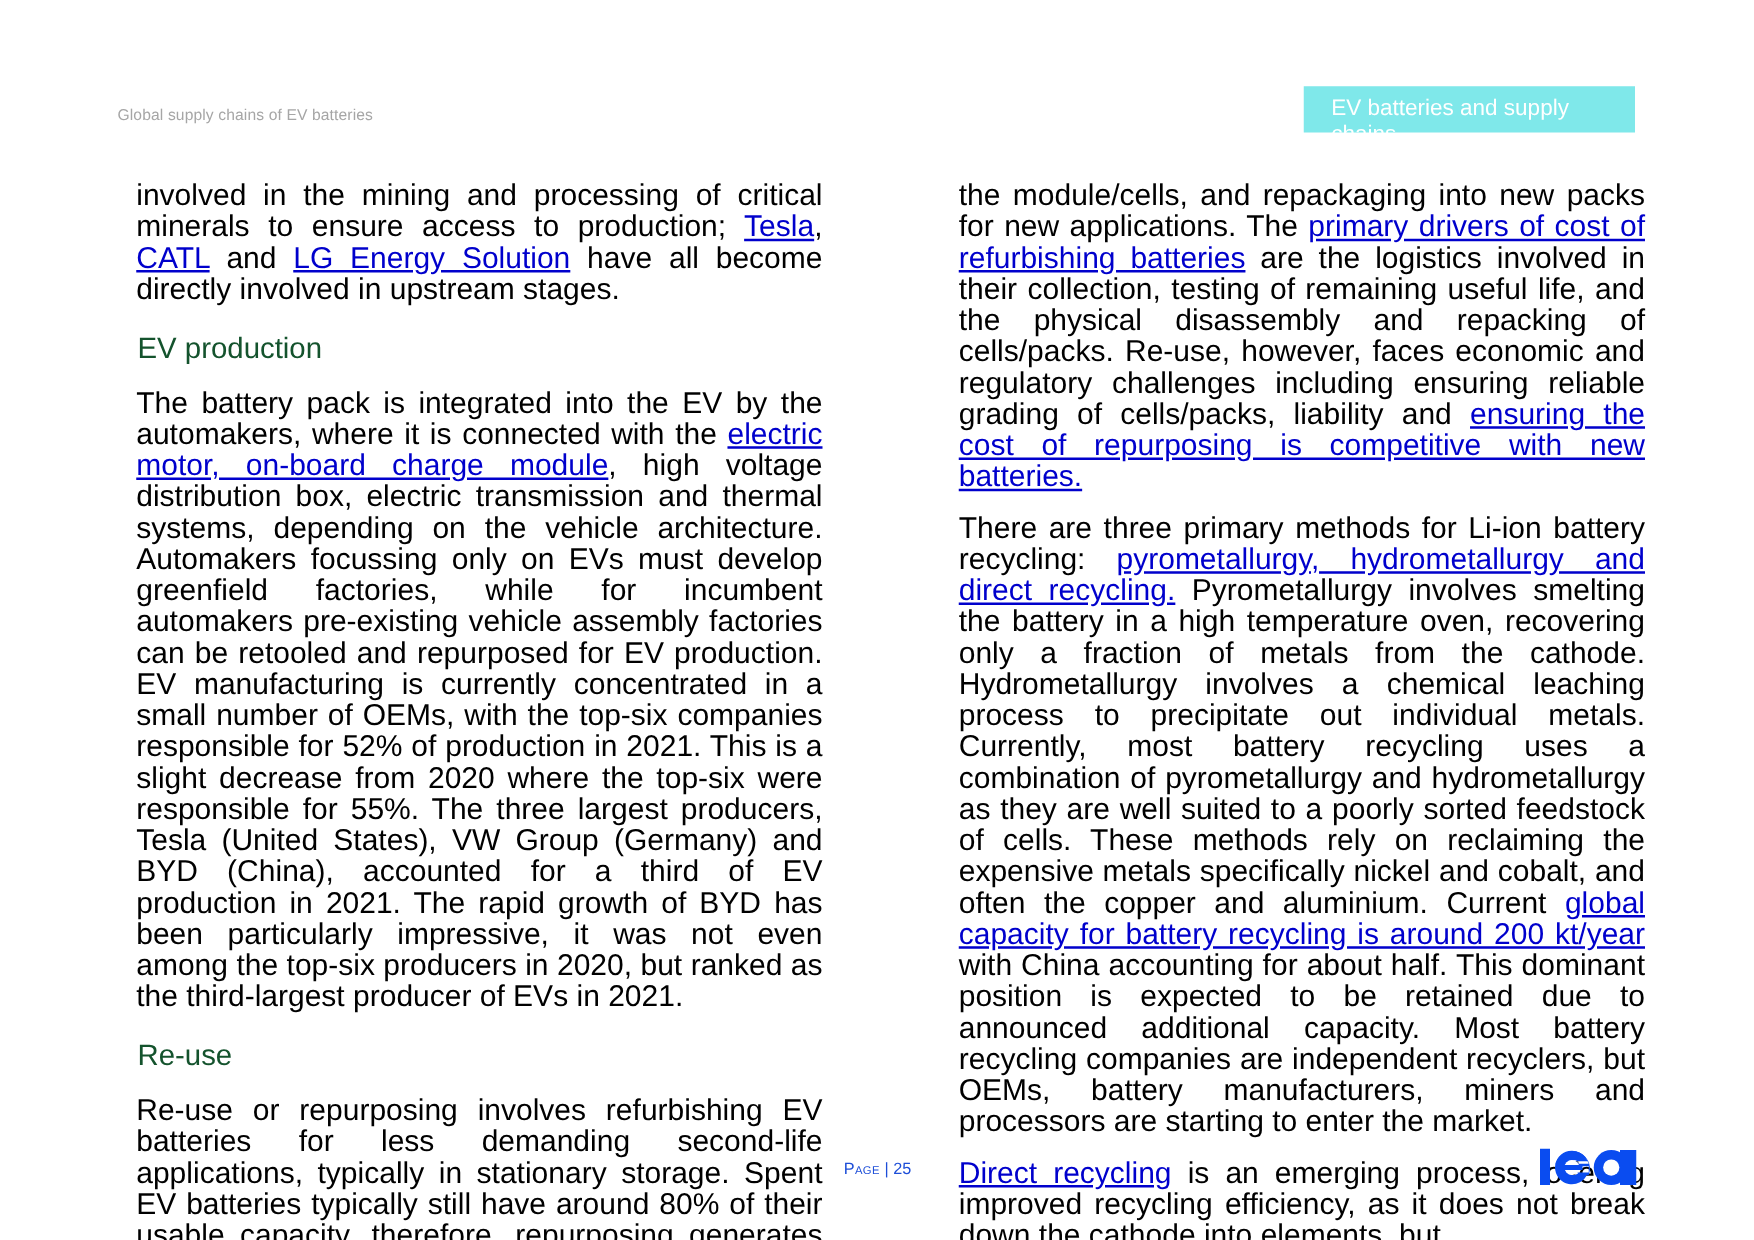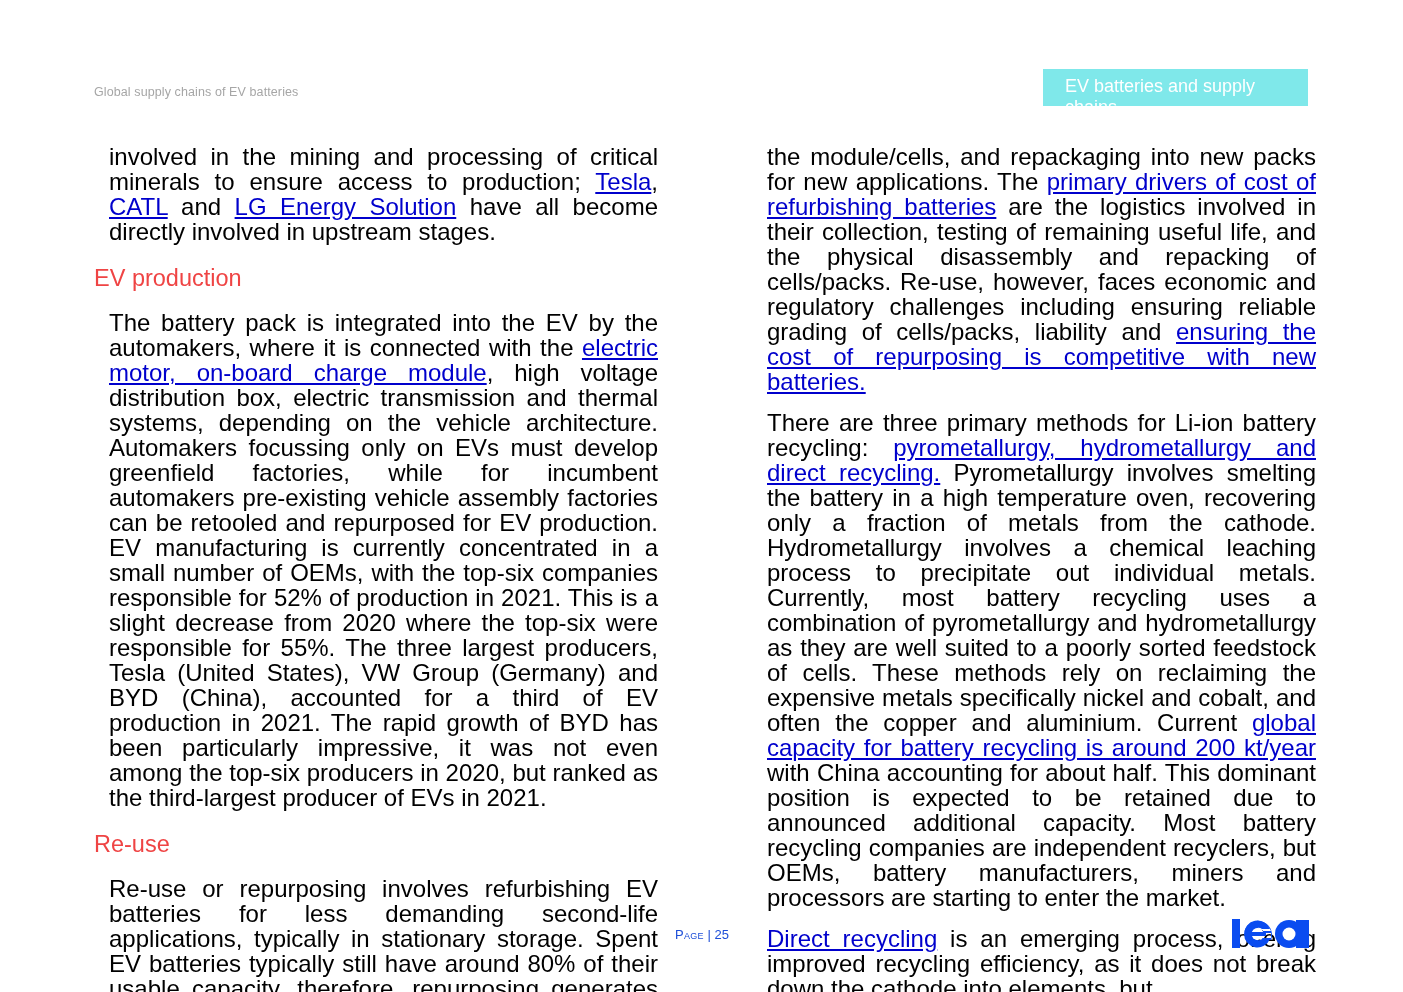--- a/index.html
+++ b/index.html
@@ -8,21 +8,21 @@
   .running-header { position: absolute; left: 94px; top: 85px; font-size: 12.5px;
          color: #a6a6a6; letter-spacing: 0.1px; }
   .section-tab { position: absolute; left: 1043px; top: 69px; width: 265px; height: 37px;
          background: #7fe8ea; color: #ffffff; font-size: 18px; box-sizing: border-box;
          padding: 7px 0 0 22px; }
   .col { position: absolute; top: 129px; width: 579px; }
   .col-left { left: 94px; }
   .col-right { left: 752px; }
   p { margin: 15px; font-size: 24px; line-height: 25px; text-align: justify; }
   p + p { margin-top: 16px; }
-  h2 { margin: 17px 0 5px 0; font-size: 23.5px; font-weight: normal; color: #ef4444;
+  h2 { margin: 17px 0 5px 16px; font-size: 23.5px; font-weight: normal; color: #14532d;
        line-height: 34px; }
   a { color: #0000cc; text-decoration: underline; }
   .footer-page { position: absolute; left: 675px; top: 927px; font-size: 13px; color: #1d4ed8; }
   .footer-page .caps { font-variant: small-caps; letter-spacing: 0.3px; }
   .logo { position: absolute; left: 1232px; top: 915px; }
 </style>
 </head>
 <body>
 
 <div class="running-header">Global supply chains of EV batteries</div>

